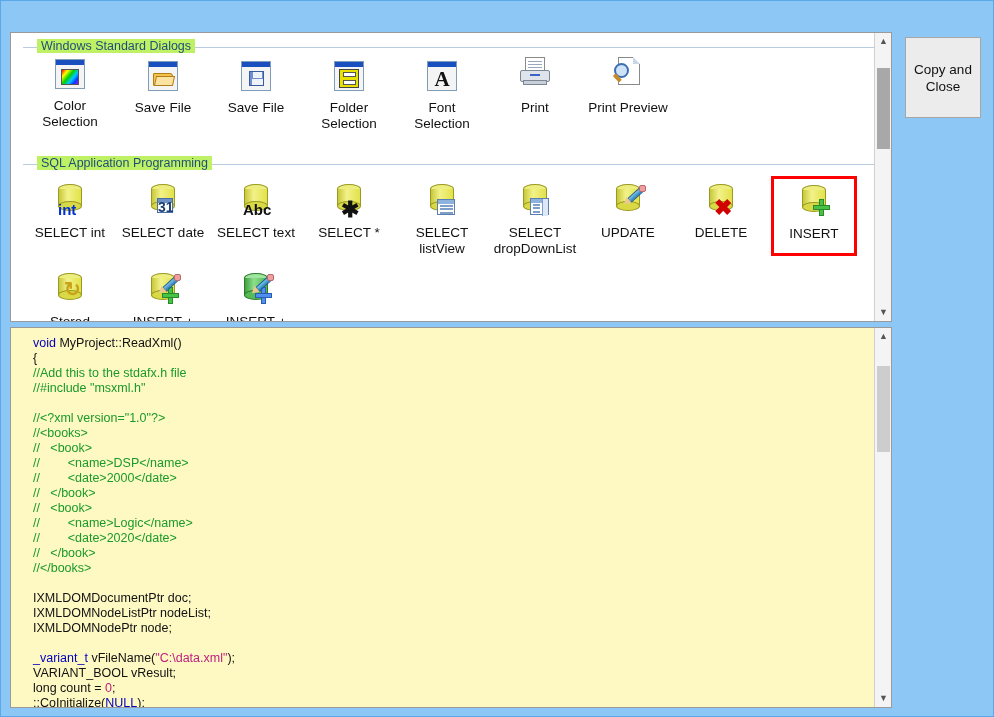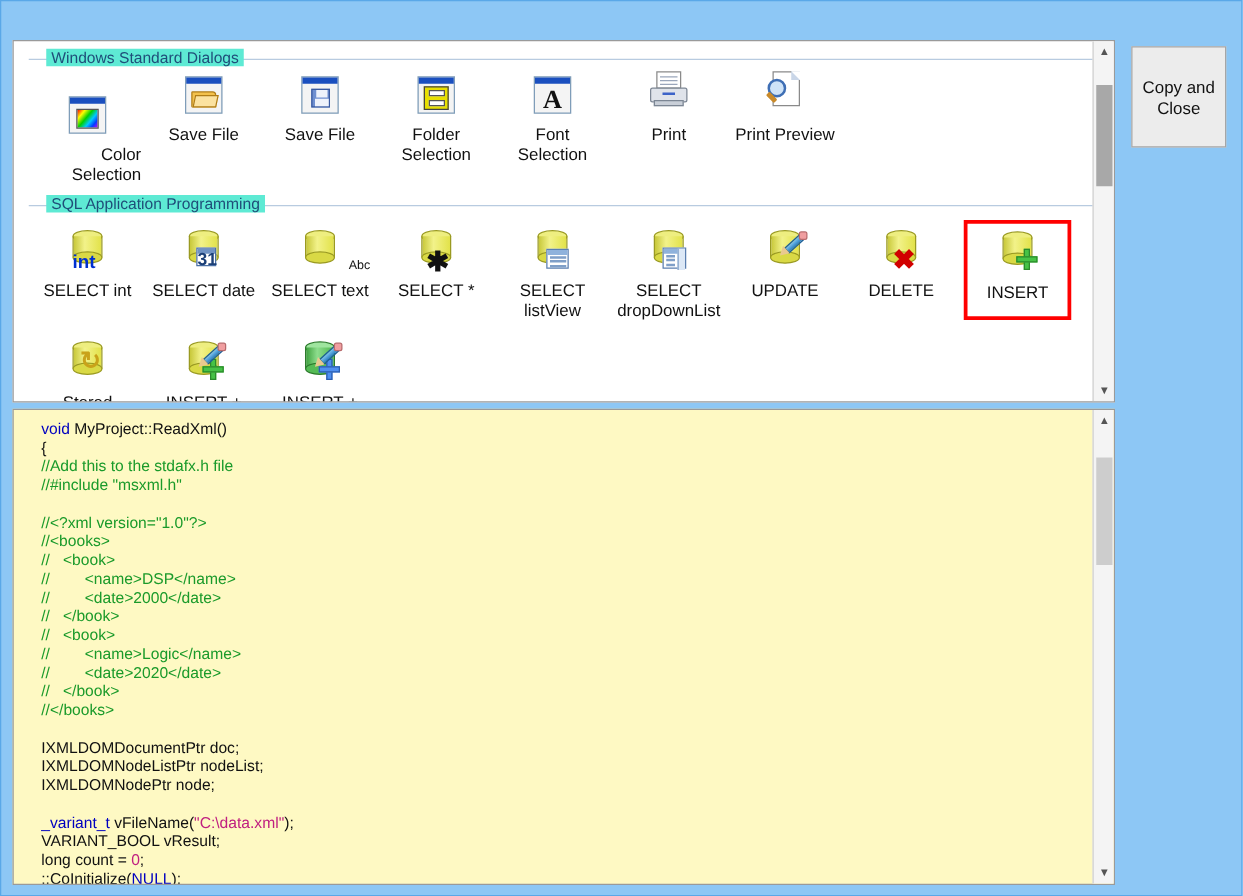--- a/index.html
+++ b/index.html
@@ -51,21 +51,21 @@
     position:absolute;left:6px;top:5px;width:76px;height:81px;
     background:#ececec;border:1px solid #a6a6a6;
     font-size:13.5px;color:#111;cursor:pointer;line-height:17px;
     font-family:"Liberation Sans", sans-serif;
     padding:0;
   }
   
   .group{position:absolute;}
   .group-label{
     position:absolute;left:14px;top:-8px;
-    background:#5eead4;padding:0 4px;
+    background:#bef264;padding:0 4px;
     font-size:12.5px;color:#1f4e79;white-space:nowrap;
     z-index:2;
   }
   .group-line{
     position:absolute;left:0;top:0;height:1px;background:#b8cbe0;
   }
   .grp1{left:12px;top:14px;width:852px;height:118px;}
   .grp2{left:12px;top:131px;width:852px;height:150px;}
   
   .item{
@@ -136,21 +136,21 @@
   .db .cyl .top{position:absolute;left:0;top:0px;width:24px;height:10px;
     background:#eeee80;border:1px solid #9a9a22;border-radius:50%;box-sizing:border-box;}
   .db .cyl .bot{position:absolute;left:0;top:17px;width:24px;height:10px;
     background:#d9d945;border:1px solid #9a9a22;border-radius:50%;box-sizing:border-box;}
   .db.green .cyl .body{background:linear-gradient(90deg,#3fa23f,#8ddd8d 40%,#4fb84f);border-color:#2c7a2c;}
   .db.green .cyl .top{background:#9fe59f;border-color:#2c7a2c;}
   .db.green .cyl .bot{background:#55bb55;border-color:#2c7a2c;}
   .ov{position:absolute;z-index:3;}
   .ov-int{left:5px;bottom:-2px;font-size:15px;font-weight:bold;color:#0030d0;
     font-family:"Liberation Sans", sans-serif;}
-  .ov-abc{left:4px;bottom:-2px;font-size:10px;font-weight:normal;color:#111;margin-left:36px;}
+  .ov-abc{left:4px;bottom:-2px;font-size:15px;font-weight:bold;color:#111;}
   .ov-star{left:9px;bottom:-3px;font-size:22px;font-weight:bold;color:#111;line-height:18px;}
   .ov-cal{left:11px;bottom:3px;width:16px;height:15px;background:#fff;
     border:1px solid #4a6fa5;box-sizing:border-box;}
   .ov-cal .ch{height:4px;background:#6f92c4;}
   .ov-cal .cn{font-size:14px;font-weight:bold;color:#1b3f77;text-align:center;line-height:9px;}
   .ov-grid{left:12px;bottom:1px;width:18px;height:16px;background:#fff;
     border:1px solid #5b7fb0;box-sizing:border-box;}
   .ov-grid .gh{height:4px;background:#8fb2dc;}
   .ov-grid .gr{height:2px;margin:1.2px 1.5px;background:#7f9fc8;}
   .ov-drop{left:12px;bottom:1px;width:19px;height:17px;background:#fff;
@@ -207,21 +207,21 @@
 
 <div class="window">
 
 
   <div class="toolpanel">
 
     <div class="group grp1">
       <div class="group-label">Windows Standard Dialogs</div>
       <div class="group-line" style="width:852px;"></div>
       <div id="grp1items">
-          <div class="item" style="left:4px;top:26px;text-align:right;">
+          <div class="item" style="left:4px;top:8px;">
             <div class="ico">
               <div class="winico">
                 <div class="tb"></div>
                 <div class="bd">
                   <div class="rainbow"></div>
                 </div>
               </div>
             </div>
             <div class="lbl">Color
 Selection</div>

